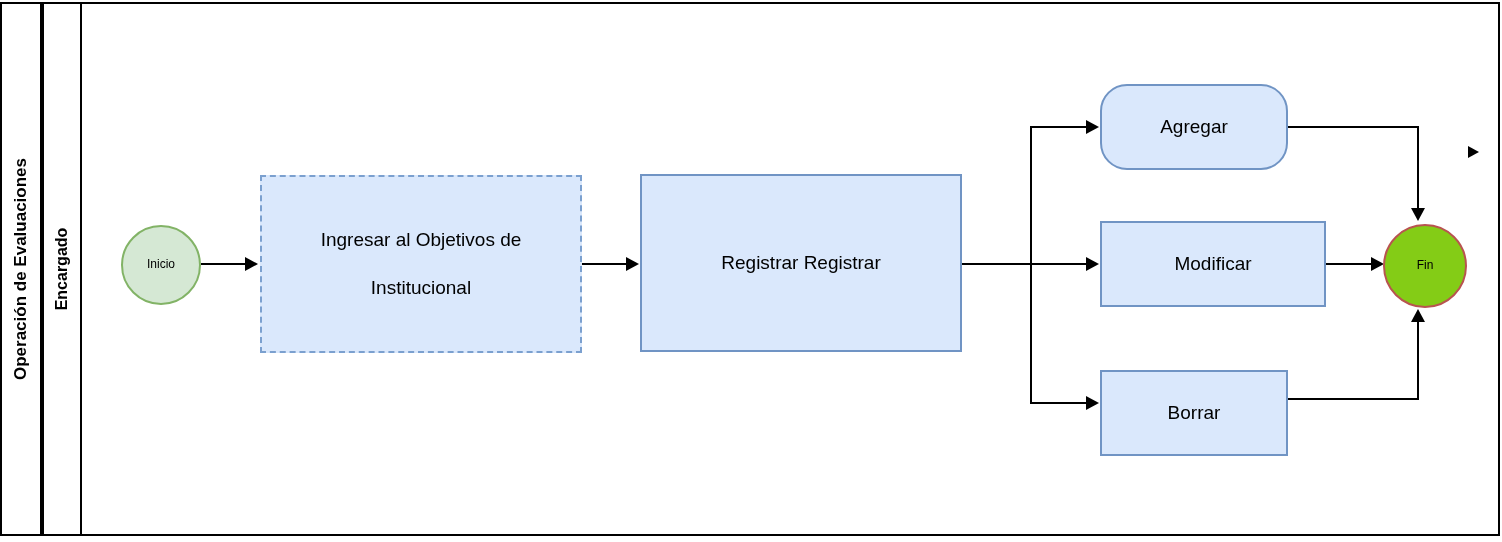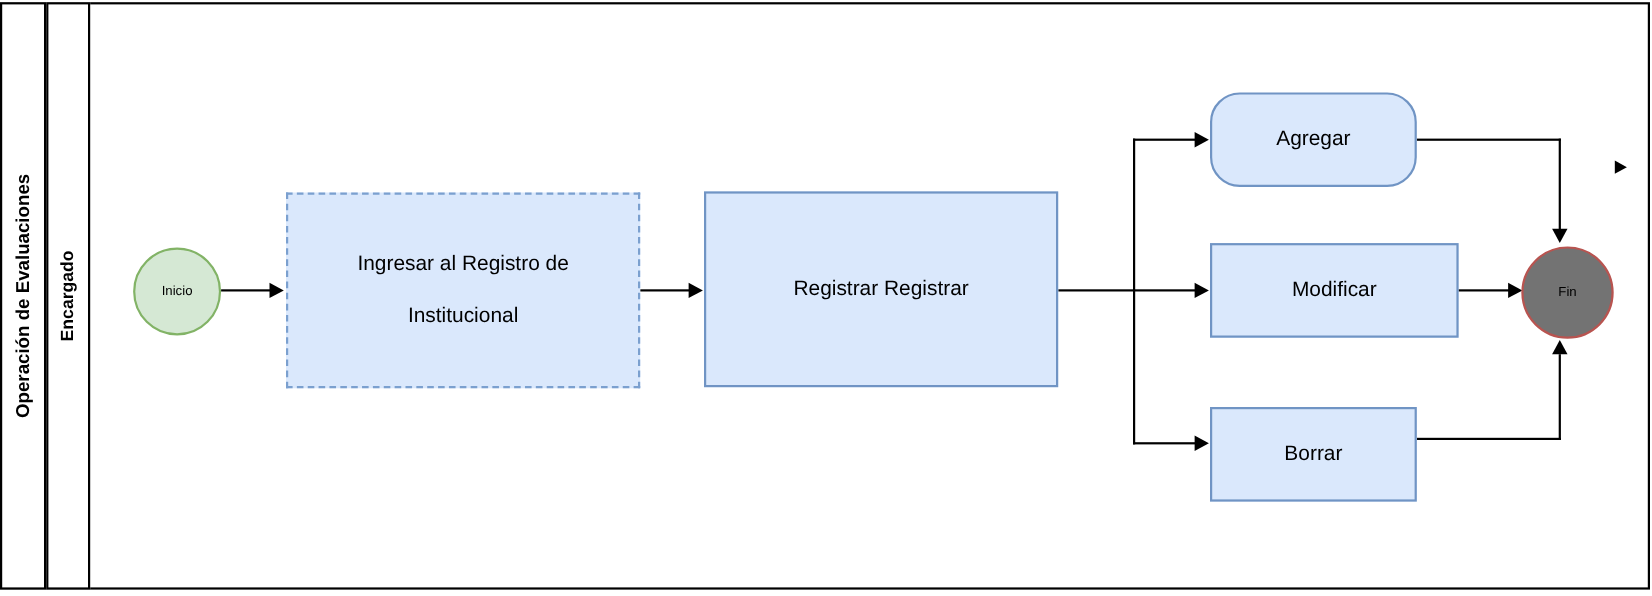--- a/index.html
+++ b/index.html
@@ -64,21 +64,21 @@
   }
   .node.terminator {
     border-radius: 50%;
     font-size: 12px;
   }
   .node.start {
     background: #d5e8d4;
     border: 2px solid #82b366;
   }
   .node.end {
-    background: #737373;
+    background: #84cc16;
     border: 2px solid #b85450;
   }
   .node .node-text { display: block; padding: 0 8px; }
 
   
   .edge-h, .edge-v {
     position: absolute;
     background: #000000;
   }
   .edge-h { height: 2px; }
@@ -154,21 +154,21 @@
   <div class="arrowhead up" style="left:1411px; top:309px;"></div>
 
   <div class="arrowhead small-right" style="left:1468px; top:146px;"></div>
 
   <div class="node terminator start" style="left:121px; top:225px; width:80px; height:80px;">
     <span class="node-text">Inicio</span>
   </div>
 
   <div class="node process dashed" style="left:260px; top:175px; width:322px; height:178px;">
     <span class="node-text">
-      <span>Ingresar al Registro de</span><br>
+      <span>Ingresar al Objetivos de</span><br>
       <br>
       <span>Institucional</span>
     </span>
   </div>
 
   <div class="node process" style="left:640px; top:174px; width:322px; height:178px;">
     <span class="node-text">Registrar Registrar</span>
   </div>
 
   <div class="node process" style="left:1100px; top:84px; width:188px; height:86px;border-radius:27px;">

